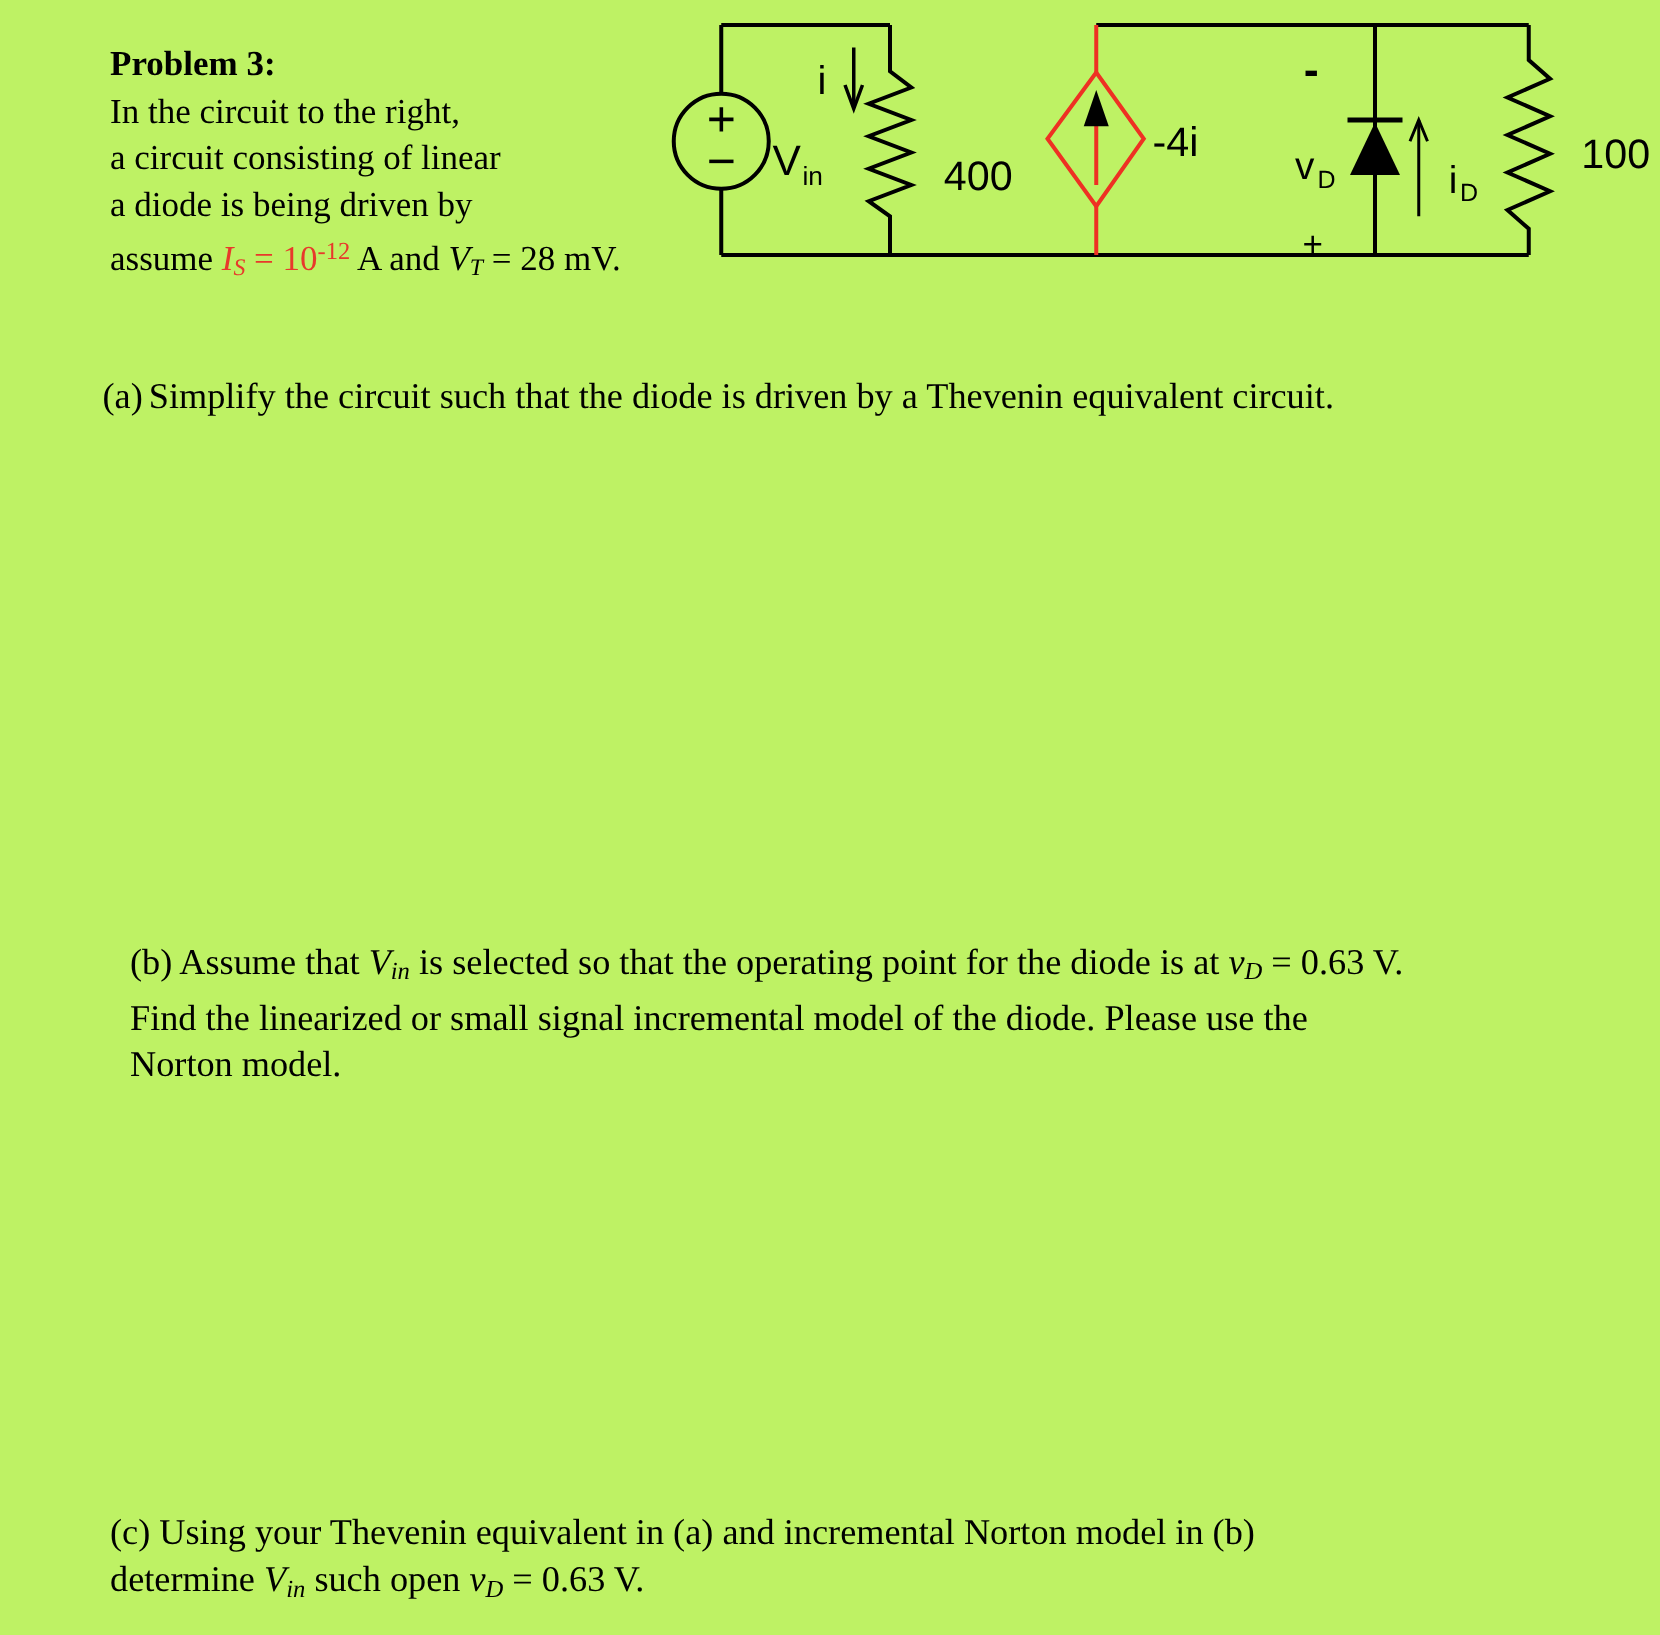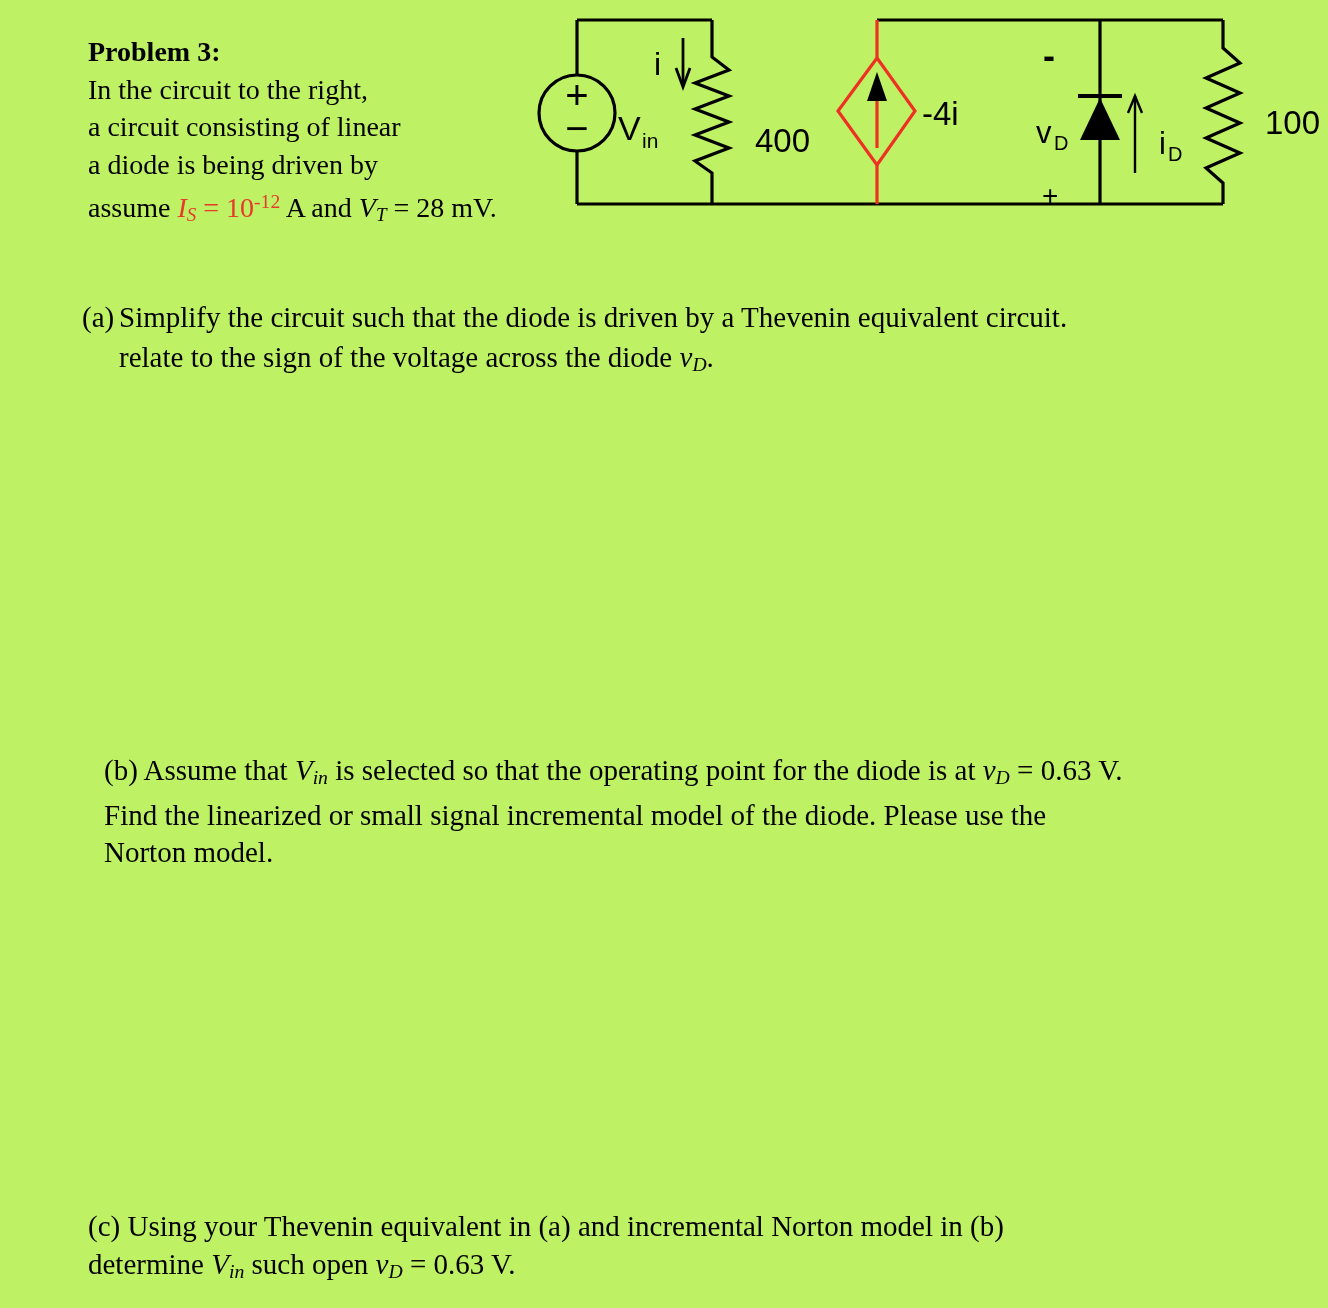--- a/index.html
+++ b/index.html
@@ -84,21 +84,20 @@
     <text class="ctext" x="512" y="197" font-size="28">+</text>
     <text class="ctext" x="629" y="146" font-size="31">i</text>
     <text class="ctext" x="638" y="153" font-size="20">D</text>
     <text class="ctext" x="735" y="126" font-size="33">100</text>
   </svg>
 
   <section class="para" id="para-a">
     <div class="pa-label">(a)</div>
     <div class="pa-body">
       <div class="line">Simplify the circuit such that the diode is driven by a Thevenin equivalent circuit.</div>
-      <div class="line"><span>relate to the sign of the voltage across the diode </span><span class="vr">v</span><span class="sb">D</span><span>.</span></div>
     </div>
   </section>
 
   <section class="para" id="para-b">
     <div class="line"><span>(b) </span><span>Assume that </span><span class="vr">V</span><span class="sb">in</span><span> is selected so that the operating point for the diode is at </span><span class="vr">v</span><span class="sb">D</span><span> = 0.63 V.</span></div>
     <div class="line">Find the linearized or small signal incremental model of the diode. Please use the</div>
     <div class="line">Norton model.</div>
   </section>
 
   <section class="para" id="para-c">

